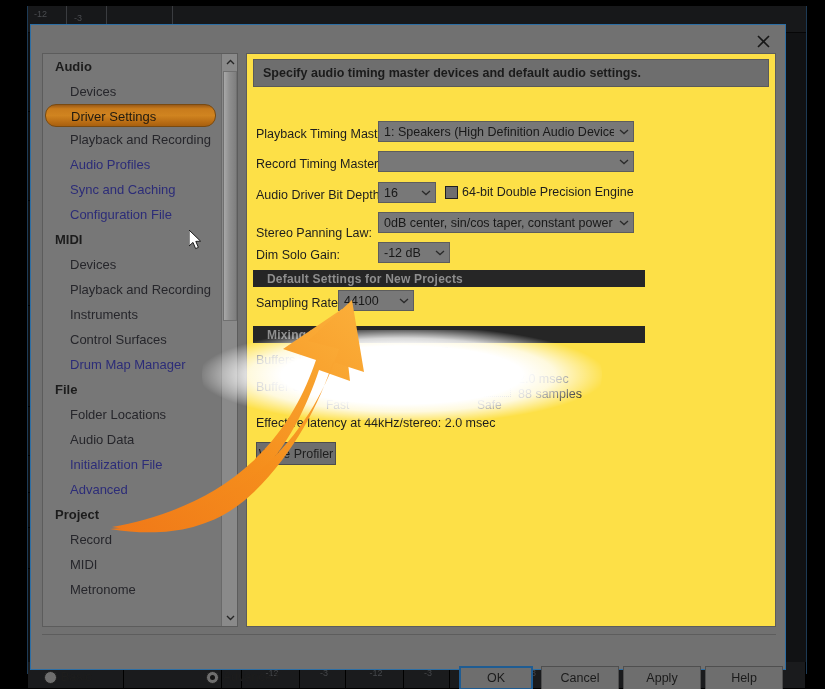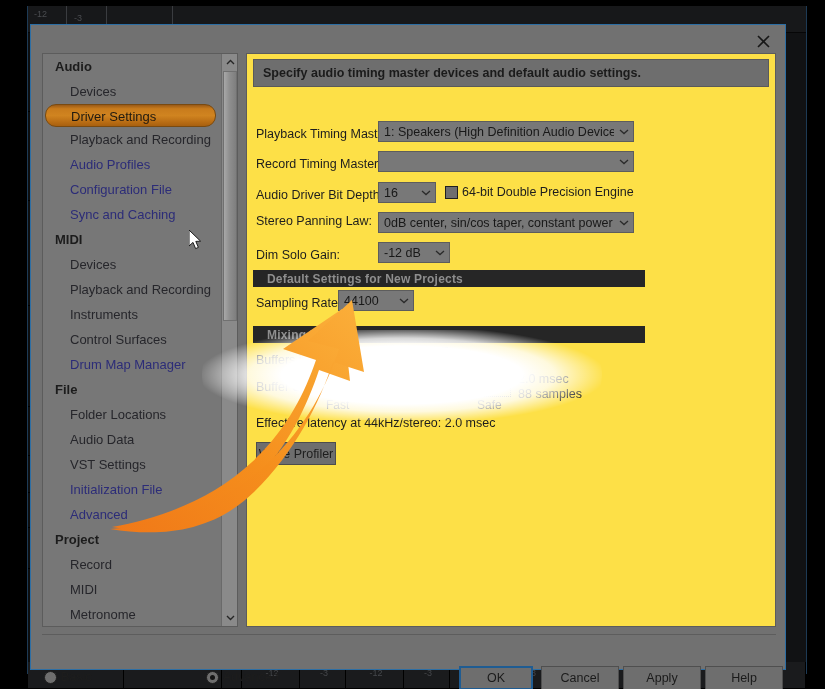--- a/index.html
+++ b/index.html
@@ -512,34 +512,33 @@
   </div>
 
   <div class="sidebar">
     <div class="sb-list">
 
       <div class="sb-group">Audio</div>
       <div class="sb-item">Devices</div>
       <div class="sb-item selected">Driver Settings</div>
       <div class="sb-item">Playback and Recording</div>
       <div class="sb-item link">Audio Profiles</div>
+      <div class="sb-item link">Sync and Caching</div>
       <div class="sb-item link">Configuration File</div>
-      <div class="sb-item link">Sync and Caching</div>
 
       <div class="sb-group">MIDI</div>
       <div class="sb-item">Devices</div>
       <div class="sb-item">Playback and Recording</div>
       <div class="sb-item">Instruments</div>
       <div class="sb-item">Control Surfaces</div>
       <div class="sb-item link">Drum Map Manager</div>
 
       <div class="sb-group">File</div>
       <div class="sb-item">Folder Locations</div>
       <div class="sb-item">Audio Data</div>
-      <div class="sb-item">VST Settings</div>
       <div class="sb-item link">Initialization File</div>
       <div class="sb-item link">Advanced</div>
 
       <div class="sb-group">Project</div>
       <div class="sb-item">Record</div>
       <div class="sb-item">MIDI</div>
       <div class="sb-item">Metronome</div>
     </div>
 
     <div class="sb-scroll">
@@ -589,21 +588,21 @@
             <polyline points="1,1 5,4.6 9,1" fill="none" stroke="#2a2a2a" stroke-width="1.3"></polyline>
           </svg>
       </span>
     </div>
 
     <div class="checkrow" style="left:198px; top:131px;">
       <span class="cbox"></span>
       <span class="ctext">64-bit Double Precision Engine</span>
     </div>
 
-    <div class="lbl" style="left:9px; top:160px;text-align:center;">Stereo Panning Law:</div>
+    <div class="lbl" style="left:9px; top:172px;text-align:center;">Stereo Panning Law:</div>
     <div class="combo" style="left:131px; top:158px; width:256px;">
       <span class="cv">0dB center, sin/cos taper, constant power</span>
       <span class="carrow">
         <svg width="10" height="6" viewBox="0 0 10 6">
             <polyline points="1,1 5,4.6 9,1" fill="none" stroke="#2a2a2a" stroke-width="1.3"></polyline>
           </svg>
       </span>
     </div>
 
     <div class="lbl" style="left:9px; top:194px;">Dim Solo Gain:</div>

